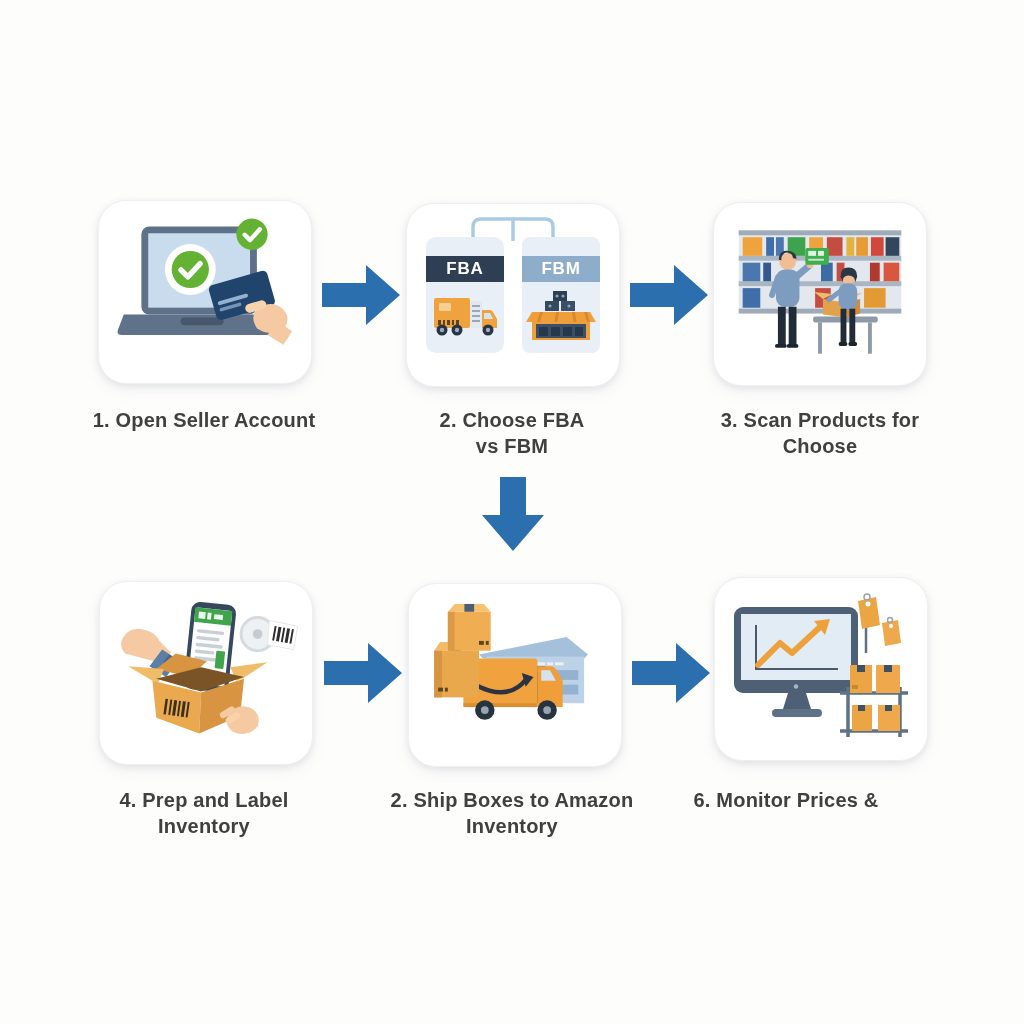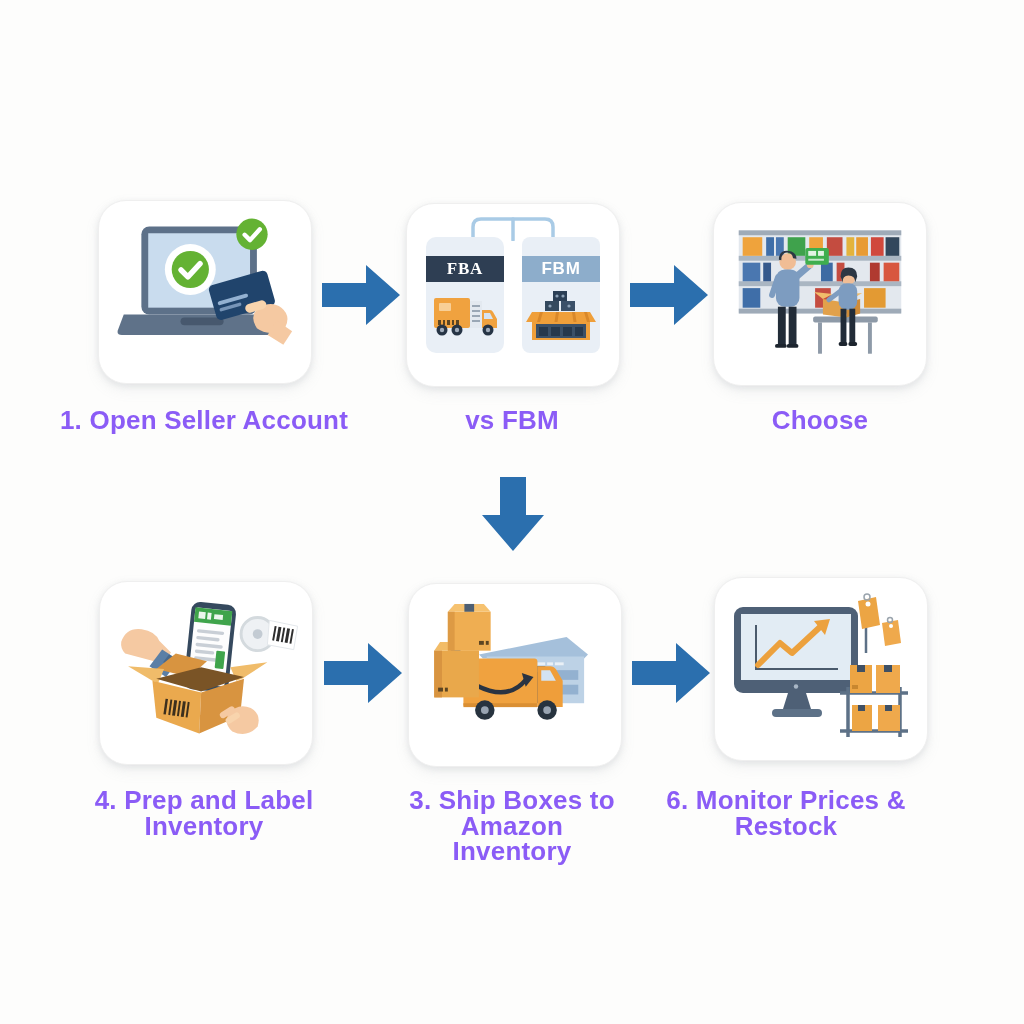--- a/index.html
+++ b/index.html
@@ -18,21 +18,21 @@
     display:flex;align-items:center;justify-content:center;
   }
   .c1{left:98px;top:200px;}
   .c2{left:406px;top:203px;}
   .c3{left:713px;top:202px;}
   .c4{left:99px;top:581px;}
   .c5{left:408px;top:583px;}
   .c6{left:714px;top:577px;}
   .step-label{
     position:absolute;width:300px;text-align:center;
-    color:#8b5cf6;font-size:26px;font-weight:700;line-height:25.5px;
+    color:#404040;font-size:20px;font-weight:700;line-height:25.5px;
     letter-spacing:.2px;
   }
   .step-label span{display:block;}
   .l1{left:54px;top:408px;}
   .l2{left:362px;top:408px;}
   .l3{left:670px;top:408px;}
   .l4{left:54px;top:788px;}
   .l5{left:362px;top:788px;}
   .l6{left:636px;top:788px;}
   .flow-arrow{position:absolute;}
@@ -42,21 +42,21 @@
   .a4{left:632px;top:643px;}
   .adown{left:482px;top:477px;}
   
   .c2{display:block;}
   .bracket{position:absolute;left:50%;top:5px;transform:translateX(-50%);}
   .panel{
     position:absolute;top:33px;width:78px;height:116px;
     background:#e9eff6;border-radius:10px;overflow:hidden;
     display:flex;flex-direction:column;align-items:center;
   }
-  .panel-left{left:19px;font-family:Liberation Serif, serif;}
+  .panel-left{left:19px;}
   .panel-right{left:115px;border-radius:8px;}
   .panel-header{
     margin-top:19px;width:100%;height:26px;line-height:26px;
     text-align:center;color:#ffffff;font-size:17px;font-weight:700;
     letter-spacing:.8px;
   }
   .panel-header.fba{background:#2e3e53;}
   .panel-header.fbm{background:#8dadcb;}
   .panel-art{margin-top:8px;}
 </style>
@@ -209,24 +209,26 @@
       <rect x="124" y="122" width="9" height="4" rx="2" fill="#1c242e"></rect>
     </svg>
   </div>
 
   <div class="step-label l1">
     <span>1. Open Seller Account</span>
     <span></span>
   </div>
 
   <div class="step-label l2">
+    <span>2. Choose FBA</span>
     <span>vs FBM</span>
   </div>
 
   <div class="step-label l3">
+    <span>3. Scan Products for</span>
     <span>Choose</span>
   </div>
 
   <svg class="flow-arrow adown" width="62" height="74" viewBox="0 0 62 74">
     <path d="M18,0 L44,0 L44,38 L62,38 L31,74 L0,38 L18,38 Z" fill="#2b6fae"></path>
   </svg>
 
   <div class="card c4">
     <svg width="186" height="152" viewBox="0 0 190 156">
       <path d="M8 46 q5 -15 21 -13 q14 2 18 12 l12 12 q-7 13 -21 8 L12 58 q-5 -5 -4 -12 z" fill="#f5c9a2"></path>
@@ -351,22 +353,21 @@
       <circle cx="164" cy="27" r="2.5" stroke="#9aa4ad" stroke-width="1.5" fill="none"></circle>
     </svg>
   </div>
 
   <div class="step-label l4">
     <span>4. Prep and Label</span>
     <span>Inventory</span>
   </div>
 
   <div class="step-label l5">
-    <span>3. Ship Boxes to Amazon</span>
+    <span>2. Ship Boxes to Amazon</span>
     <span>Inventory</span>
   </div>
 
   <div class="step-label l6">
     <span>6. Monitor Prices &amp;</span>
-    <span>Restock</span>
   </div>
 
 </div>
 
 </body></html>

